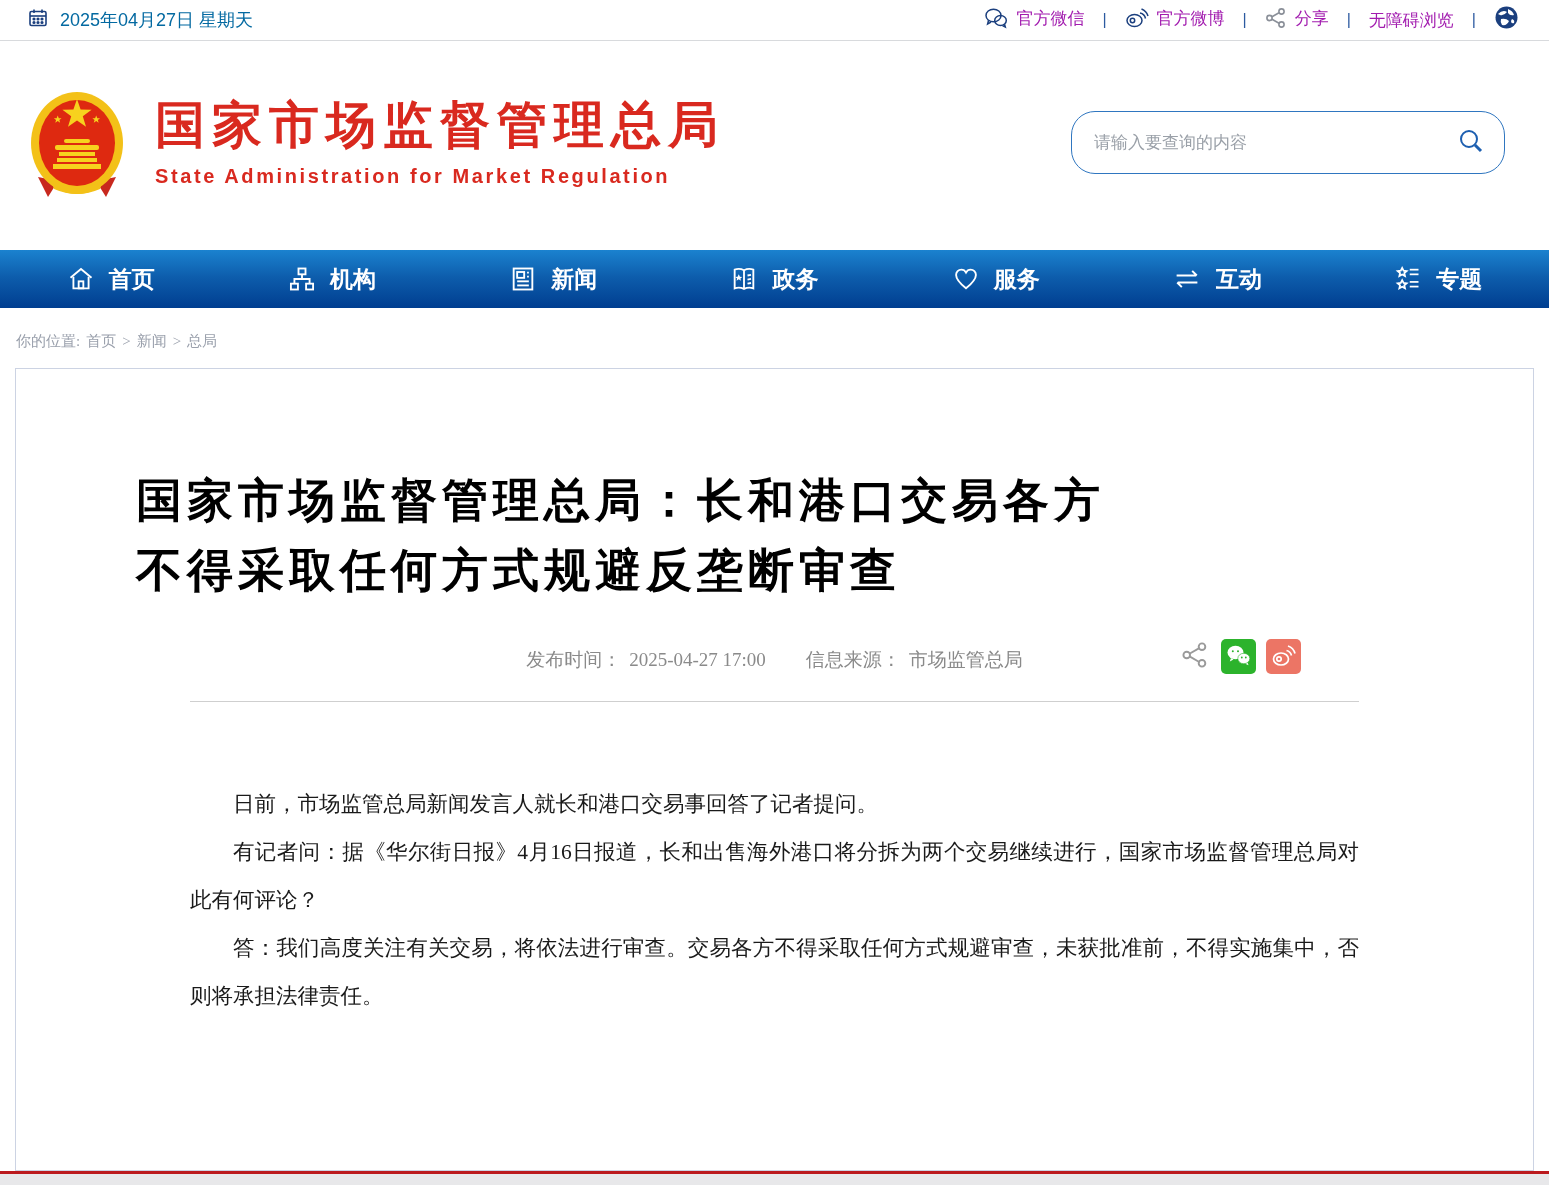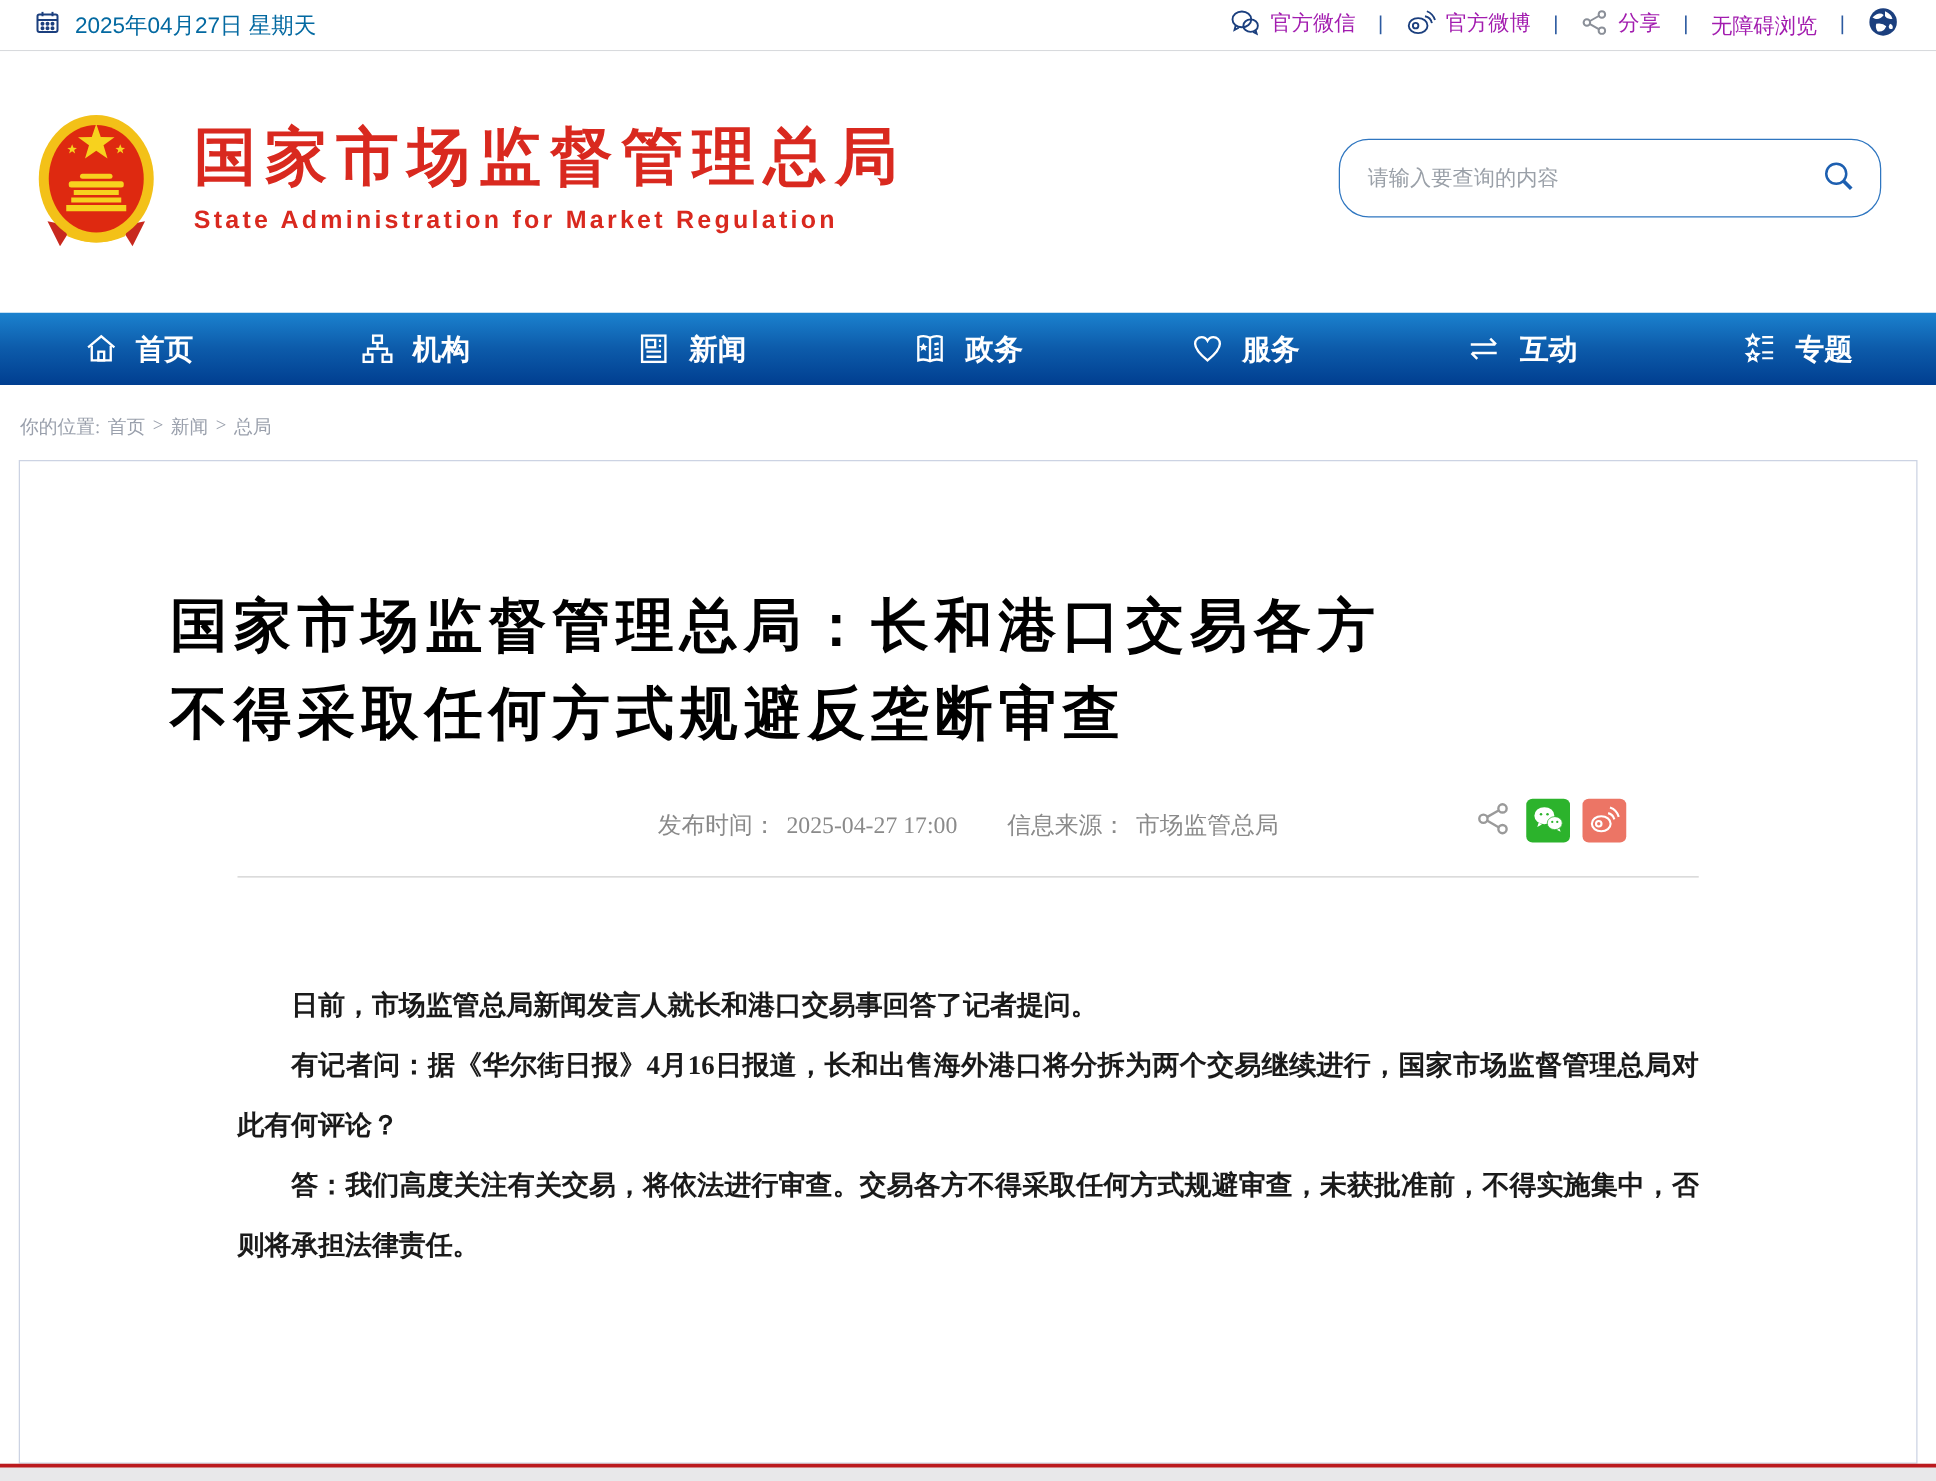--- a/index.html
+++ b/index.html
@@ -40,21 +40,21 @@
   .article-meta { position: relative; margin: 34px 174px 0; height: 40px; font-family: "Liberation Serif", "DejaVu Serif", serif; }
   .meta-text { text-align: center; color: #8a8a8a; font-size: 19px; padding-top: 8px; }
   .meta-text .lbl { margin-right: 8px; }
   .meta-text .gap { display: inline-block; width: 40px; }
   .share-row { position: absolute; right: 58px; top: 0; display: flex; align-items: center; gap: 10px; }
   .share-sq { width: 35px; height: 35px; border-radius: 5px; display: flex; align-items: center; justify-content: center; cursor: pointer; border:none; }
   .share-sq.wechat { background: #2cb32c; }
   .share-sq.weibo { background: #ec7565; }
   .share-plain { width: 32px; height: 35px; background: transparent; border: none; cursor: pointer; display:flex; align-items:center; justify-content:center; }
   .divider { margin: 22px 174px 0; border-top: 1px solid #cfcfcf; }
-  .article-body { margin: 78px 174px 0; font-family: "Liberation Serif", "DejaVu Serif", serif; font-size: 21.5px; color: #1a1a1a; font-weight: bold; }
+  .article-body { margin: 78px 174px 0; font-family: "Liberation Serif", "DejaVu Serif", serif; font-size: 21.5px; color: #1a1a1a; }
   .article-body p { line-height: 48px; text-indent: 2em; text-align: justify; }
 
   
   .footer-edge { position: absolute; left: 0; right: 0; bottom: 0; height: 14px; background: #e8e8ea; border-top: 3px solid #bb1a1e; }
 </style>
 </head>
 <body>
 
 <div class="page">
 

